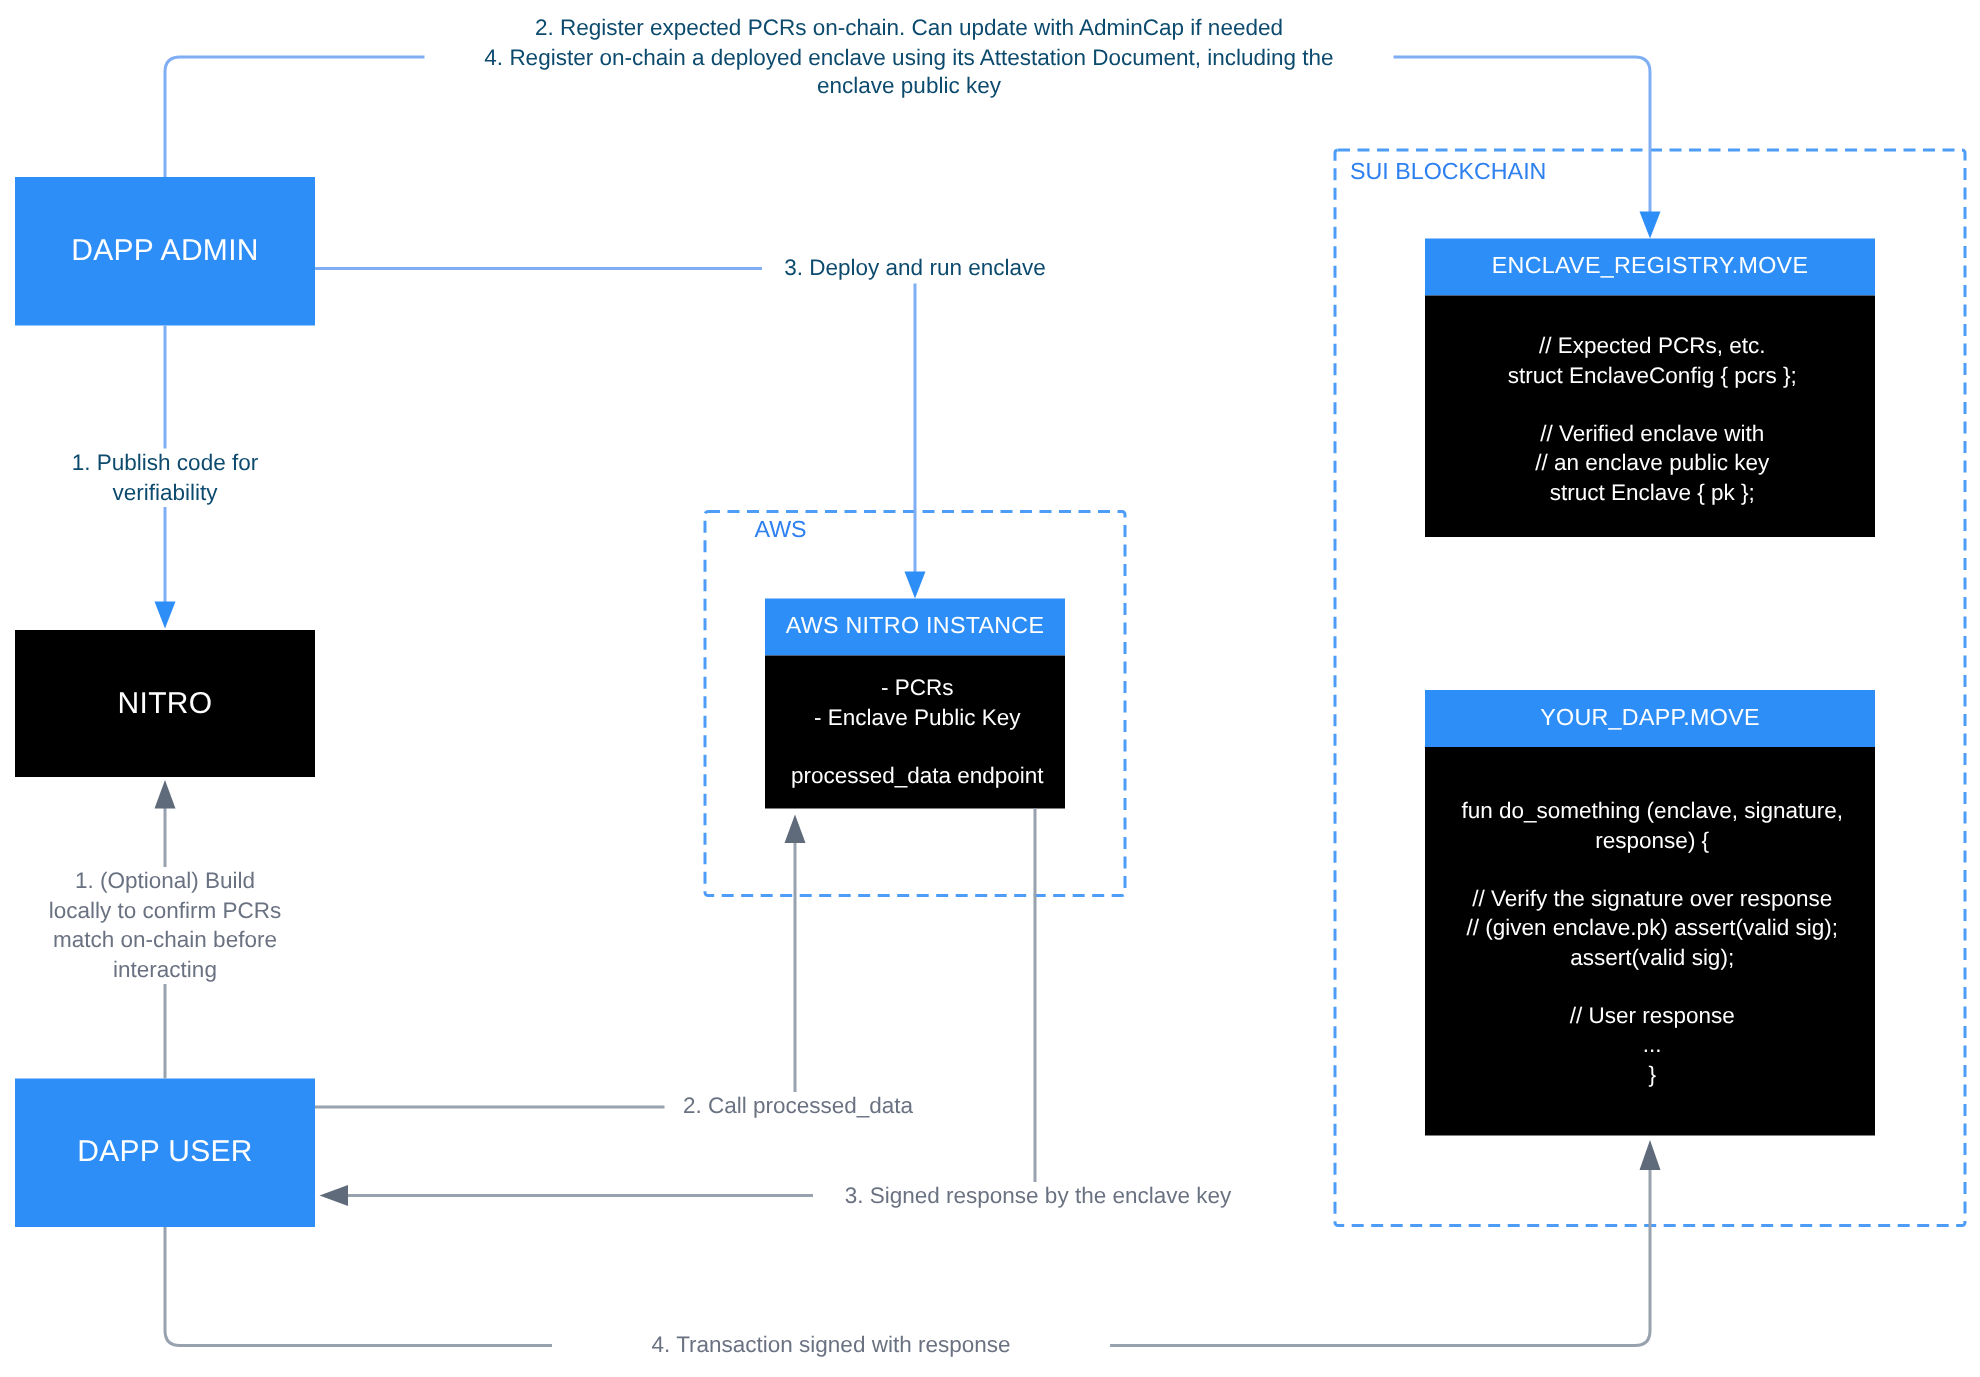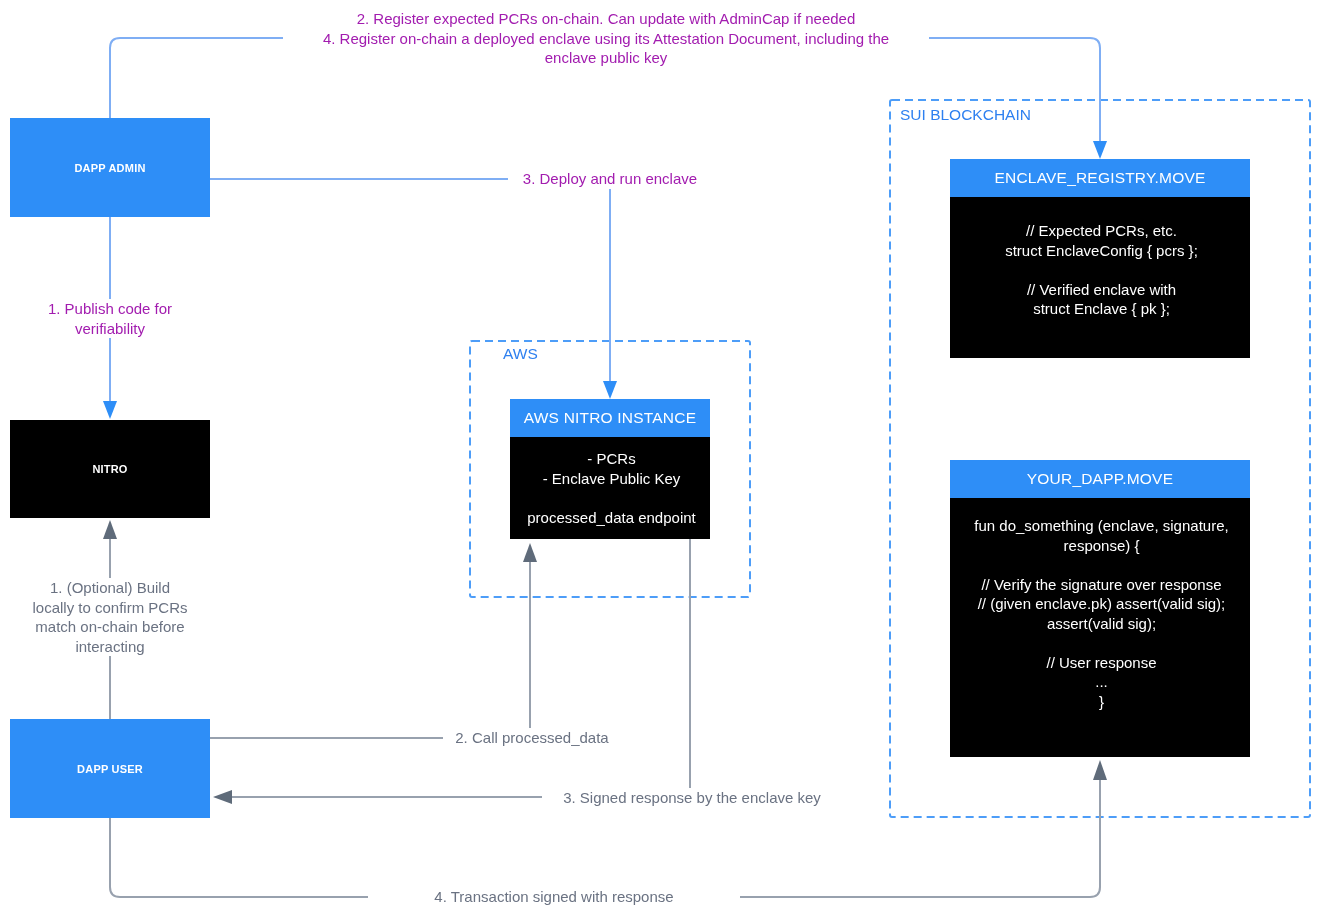--- a/index.html
+++ b/index.html
@@ -20,22 +20,22 @@
     left: 0; top: 0;
     width: 1320px; height: 918px;
     pointer-events: none;
     z-index: 2;
   }
   .node {
     position: absolute;
     display: flex;
     align-items: center;
     justify-content: center;
-    font-size: 11px;
-    font-weight: 700;
+    font-size: 20px;
+    font-weight: 400;
     letter-spacing: 0.2px;
     color: #ffffff;
     z-index: 1;
     box-sizing: border-box;
   }
   .node.blue  { background: #2e8ef7; }
   .node.black { background: #000000; }
   .code-box {
     position: absolute;
     z-index: 1;
@@ -67,21 +67,21 @@
   }
   .lbl {
     position: absolute;
     z-index: 3;
     background: #ffffff;
     font-size: 15px;
     line-height: 19.5px;
     text-align: center;
     white-space: pre-line;
   }
-  .lbl.blue { color: #a21caf; }
+  .lbl.blue { color: #0c4a6e; }
   .lbl.gray { color: #6a7282; }
   .group-label {
     position: absolute;
     z-index: 3;
     color: #2e80f0;
     font-size: 15.5px;
     white-space: nowrap;
     background: transparent;
   }
 </style>
@@ -142,27 +142,28 @@
     </div>
   </div>
 
   <div class="code-box" style="left:950px; top:159px; width:300px;">
     <div class="code-title">ENCLAVE_REGISTRY.MOVE</div>
     <div class="code-body" style="height:161px; padding-top:24px;">
       <div class="code-line">// Expected PCRs, etc.</div>
       <div class="code-line">struct EnclaveConfig { pcrs };</div>
       <div class="code-line"></div>
       <div class="code-line">// Verified enclave with</div>
+      <div class="code-line">// an enclave public key</div>
       <div class="code-line">struct Enclave { pk };</div>
     </div>
   </div>
 
   <div class="code-box" style="left:950px; top:460px; width:300px;border-radius:17px;">
     <div class="code-title">YOUR_DAPP.MOVE</div>
-    <div class="code-body" style="height:259px; padding-top:18px;">
+    <div class="code-body" style="height:259px; padding-top:33px;">
       <div class="code-line">fun do_something (enclave, signature,</div>
       <div class="code-line">response) {</div>
       <div class="code-line"></div>
       <div class="code-line">// Verify the signature over response</div>
       <div class="code-line">// (given enclave.pk) assert(valid sig);</div>
       <div class="code-line">assert(valid sig);</div>
       <div class="code-line"></div>
       <div class="code-line">// User response</div>
       <div class="code-line">...</div>
       <div class="code-line">}</div>

